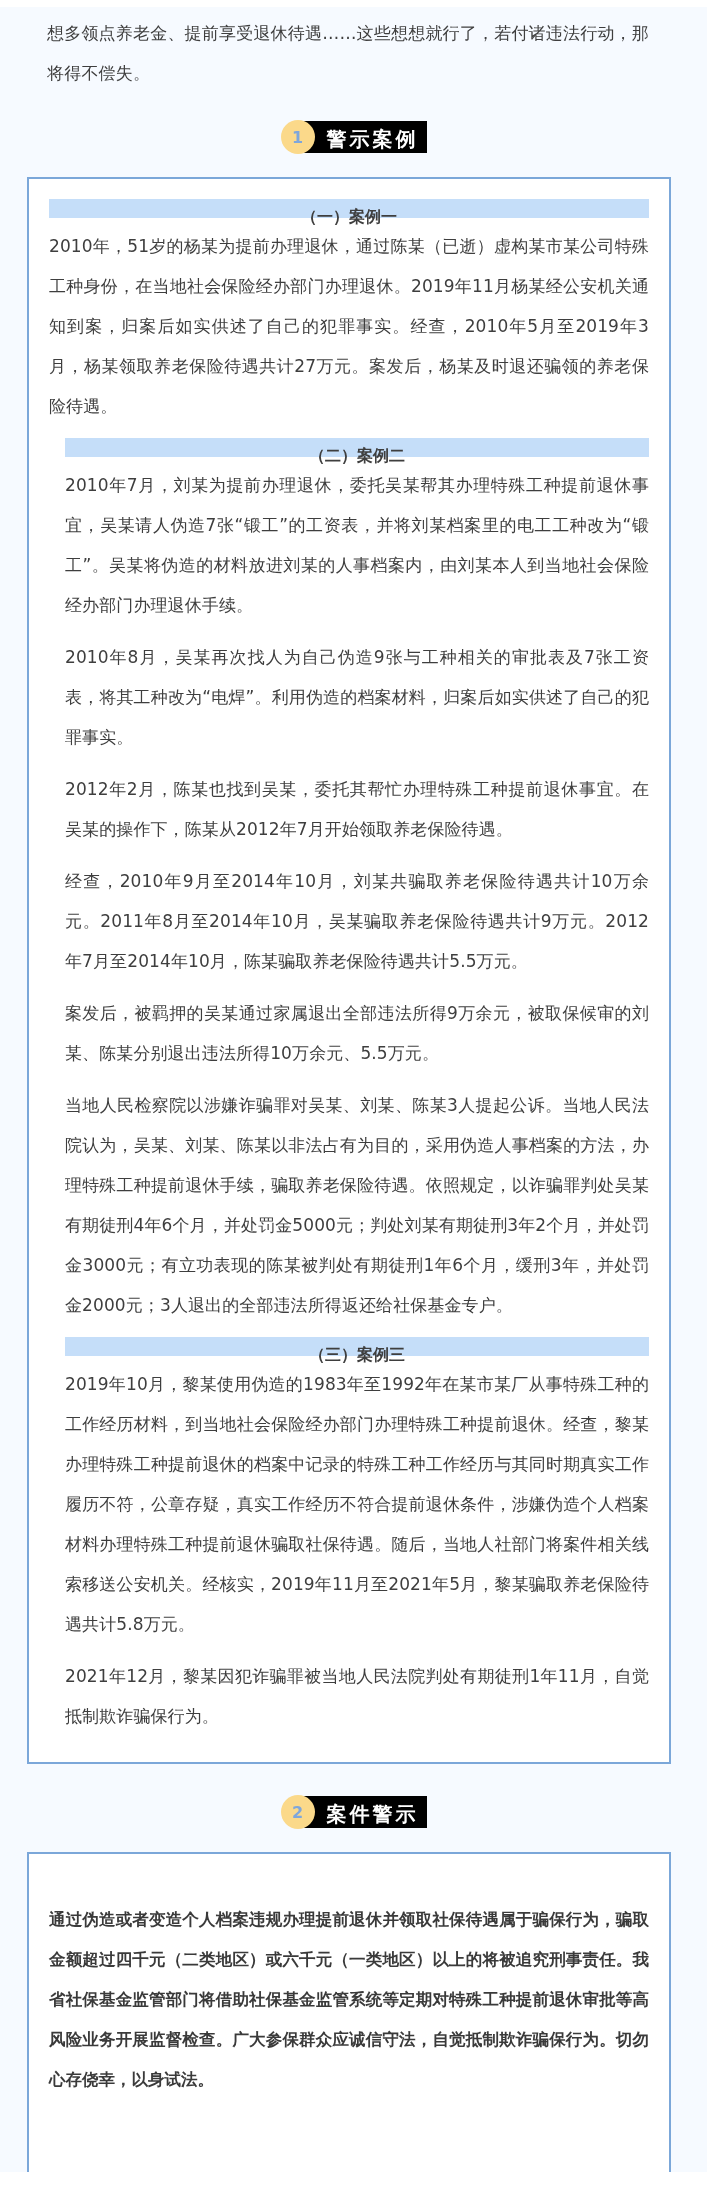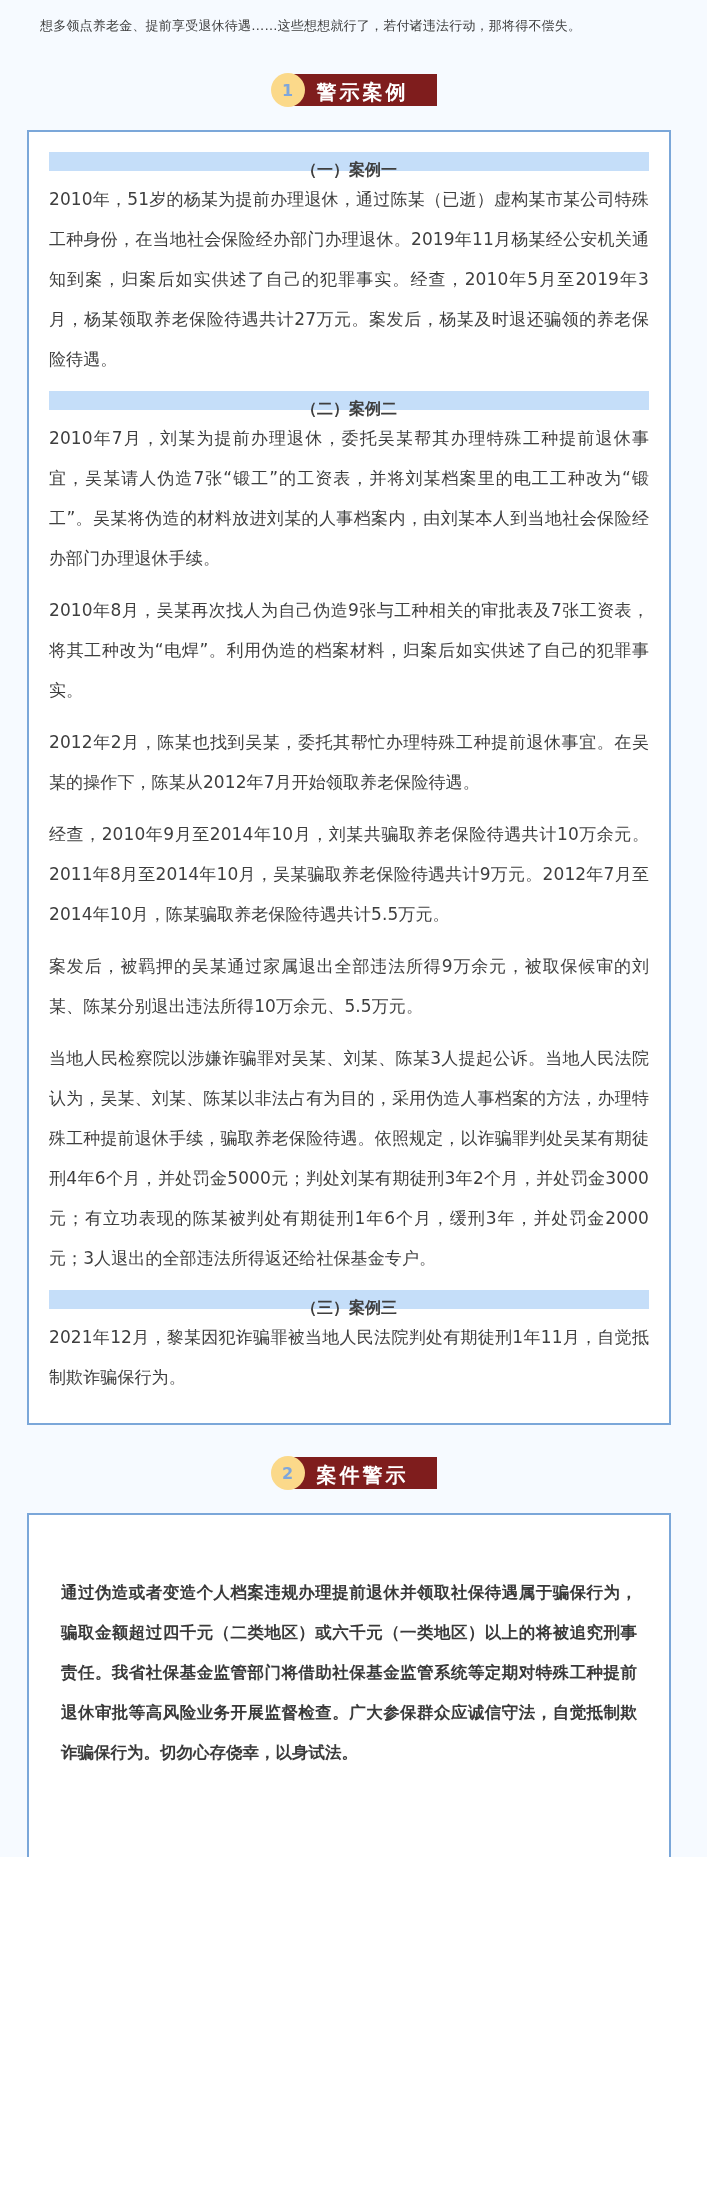--- a/index.html
+++ b/index.html
@@ -8,23 +8,23 @@
       background: #ffffff;
       font-family: "DejaVu Sans", "Liberation Sans", sans-serif;
       color: #3e3e3e;
     }
     .page-bg {
       background: #f6faff;
       padding: 0 0 0 0;
     }
     .intro {
       padding: 6px 40px 0 40px;
-      font-size: 13px;
+      font-size: 17px;
       line-height: 40px;
-      margin: 0;
+      margin: 7px;
       letter-spacing: 0.2px;
     }
     .section-head {
       display: flex;
       justify-content: center;
       align-items: center;
       margin: 26px 0 22px 0;
       height: 36px;
     }
     .section-head .badge-wrap {
@@ -38,28 +38,28 @@
       background: #fbd98a;
       color: #7ea6db;
       font-weight: bold;
       font-size: 16px;
       display: flex; align-items: center; justify-content: center;
       position: relative;
       z-index: 2;
       margin-right: -12px;
     }
     .section-head .label {
-      background: #7f1d1d;
+      background: #000000;
       color: #ffffff;
       font-weight: bold;
       font-size: 20px;
       letter-spacing: 3px;
       height: 32px;
       line-height: 36px;
-      padding: 0 28px 0 24px;
+      padding: 0 8px 0 24px;
       position: relative;
       z-index: 1;
     }
     .box {
       margin: 0 36px 0 27px;
       border: 2px solid #7ba7d9;
       background: #ffffff;
       padding: 20px 20px 14px 20px;
     }
     .case-title {
@@ -72,33 +72,33 @@
       color: #3e3e3e;
       margin: 0 0 8px 0;
     }
     .para {
       font-size: 17px;
       line-height: 40px;
       margin: 0 0 12px 0;
       text-align: justify;
       letter-spacing: 0.1px;
     }
-    .box .case-block + .case-block { margin-top: 10px; }
+    .box .case-block + .case-block { margin-top: 10px; margin-left: 16px; }
     .warn-box {
       margin: 0 36px 0 27px;
       border: 2px solid #7ba7d9;
       border-bottom: none;
       background: #ffffff;
       padding: 46px 20px 72px 20px;
     }
     .warn-text {
       font-weight: bold;
       font-size: 16.5px;
       line-height: 40px;
-      margin: 12px;
+      margin: 0;
       text-align: justify;
       color: #3a3a3a;
     }
   </style>
 </head>
 <body>
 
 <div class="page-bg">
 
   <p class="intro">想多领点养老金、提前享受退休待遇……这些想想就行了，若付诸违法行动，那将得不偿失。</p>
@@ -121,20 +121,21 @@
       <p class="para">2010年7月，刘某为提前办理退休，委托吴某帮其办理特殊工种提前退休事宜，吴某请人伪造7张“锻工”的工资表，并将刘某档案里的电工工种改为“锻工”。吴某将伪造的材料放进刘某的人事档案内，由刘某本人到当地社会保险经办部门办理退休手续。</p>
       <p class="para">2010年8月，吴某再次找人为自己伪造9张与工种相关的审批表及7张工资表，将其工种改为“电焊”。利用伪造的档案材料，归案后如实供述了自己的犯罪事实。</p>
       <p class="para">2012年2月，陈某也找到吴某，委托其帮忙办理特殊工种提前退休事宜。在吴某的操作下，陈某从2012年7月开始领取养老保险待遇。</p>
       <p class="para">经查，2010年9月至2014年10月，刘某共骗取养老保险待遇共计10万余元。2011年8月至2014年10月，吴某骗取养老保险待遇共计9万元。2012年7月至2014年10月，陈某骗取养老保险待遇共计5.5万元。</p>
       <p class="para">案发后，被羁押的吴某通过家属退出全部违法所得9万余元，被取保候审的刘某、陈某分别退出违法所得10万余元、5.5万元。</p>
       <p class="para">当地人民检察院以涉嫌诈骗罪对吴某、刘某、陈某3人提起公诉。当地人民法院认为，吴某、刘某、陈某以非法占有为目的，采用伪造人事档案的方法，办理特殊工种提前退休手续，骗取养老保险待遇。依照规定，以诈骗罪判处吴某有期徒刑4年6个月，并处罚金5000元；判处刘某有期徒刑3年2个月，并处罚金3000元；有立功表现的陈某被判处有期徒刑1年6个月，缓刑3年，并处罚金2000元；3人退出的全部违法所得返还给社保基金专户。</p>
     </div>
 
     <div class="case-block">
       <div class="case-title">（三）案例三</div>
+      <p class="para">2019年10月，黎某使用伪造的1983年至1992年在某市某厂从事特殊工种的工作经历材料，到当地社会保险经办部门办理特殊工种提前退休。经查，黎某办理特殊工种提前退休的档案中记录的特殊工种工作经历与其同时期真实工作履历不符，公章存疑，真实工作经历不符合提前退休条件，涉嫌伪造个人档案材料办理特殊工种提前退休骗取社保待遇。随后，当地人社部门将案件相关线索移送公安机关。经核实，2019年11月至2021年5月，黎某骗取养老保险待遇共计5.8万元。</p>
       <p class="para">2021年12月，黎某因犯诈骗罪被当地人民法院判处有期徒刑1年11月，自觉抵制欺诈骗保行为。</p>
     </div>
   </div>
 
   <div class="section-head" style="margin-top:30px;">
     <div class="badge-wrap">
       <span class="num">2</span>
       <span class="label">案件警示</span>
     </div>
   </div>

